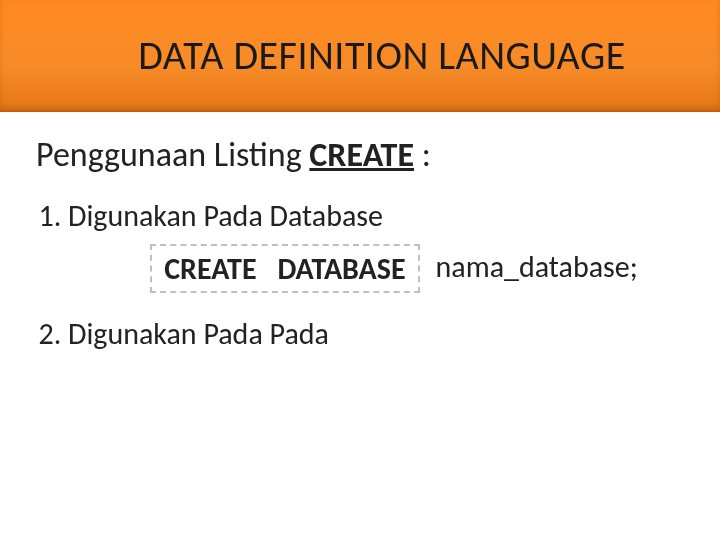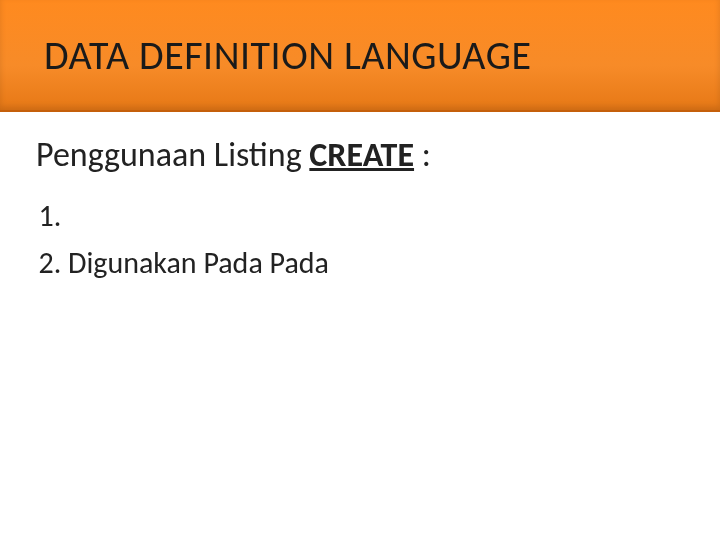--- a/index.html
+++ b/index.html
@@ -1,15 +1,15 @@
 <!DOCTYPE html>
 <html><head>
 <meta charset="utf-8">
 <style>
-  * { box-sizing: border-box; margin: 0; padding: 0; }
+  * { box-sizing: border-box; margin: 0; padding: 0; justify-content: center; }
   html, body { width: 720px; height: 540px; }
   body {
     font-family: "Calibri", "Segoe UI", Arial, sans-serif;
     background: #ffffff;
     color: #222;
   }
   .title-band {
     background: linear-gradient(to bottom, #ff8a1f 0%, #f78b28 60%, #e67816 100%);
     border-bottom: 2px solid #c55f0a;
     box-shadow: inset 0 -3px 6px rgba(0,0,0,0.12);
@@ -85,20 +85,25 @@
 </div>
 
 <div class="content">
 
   <div class="subtitle">
     <span>Penggunaan Listing </span><span class="kw">CREATE</span><span> :</span>
   </div>
 
   <ol class="items">
     <li>
+      <span>Digunakan Pada Database</span>
+      <div class="syntax-row">
+        <div class="syntax-kw-box">CREATE   DATABASE</div>
+        <div class="syntax-arg">nama_database;</div>
+      </div>
     </li>
     <li>
       <span>Digunakan Pada Pada</span>
     </li>
   </ol>
 
 
 </div>
 
 </body></html>

